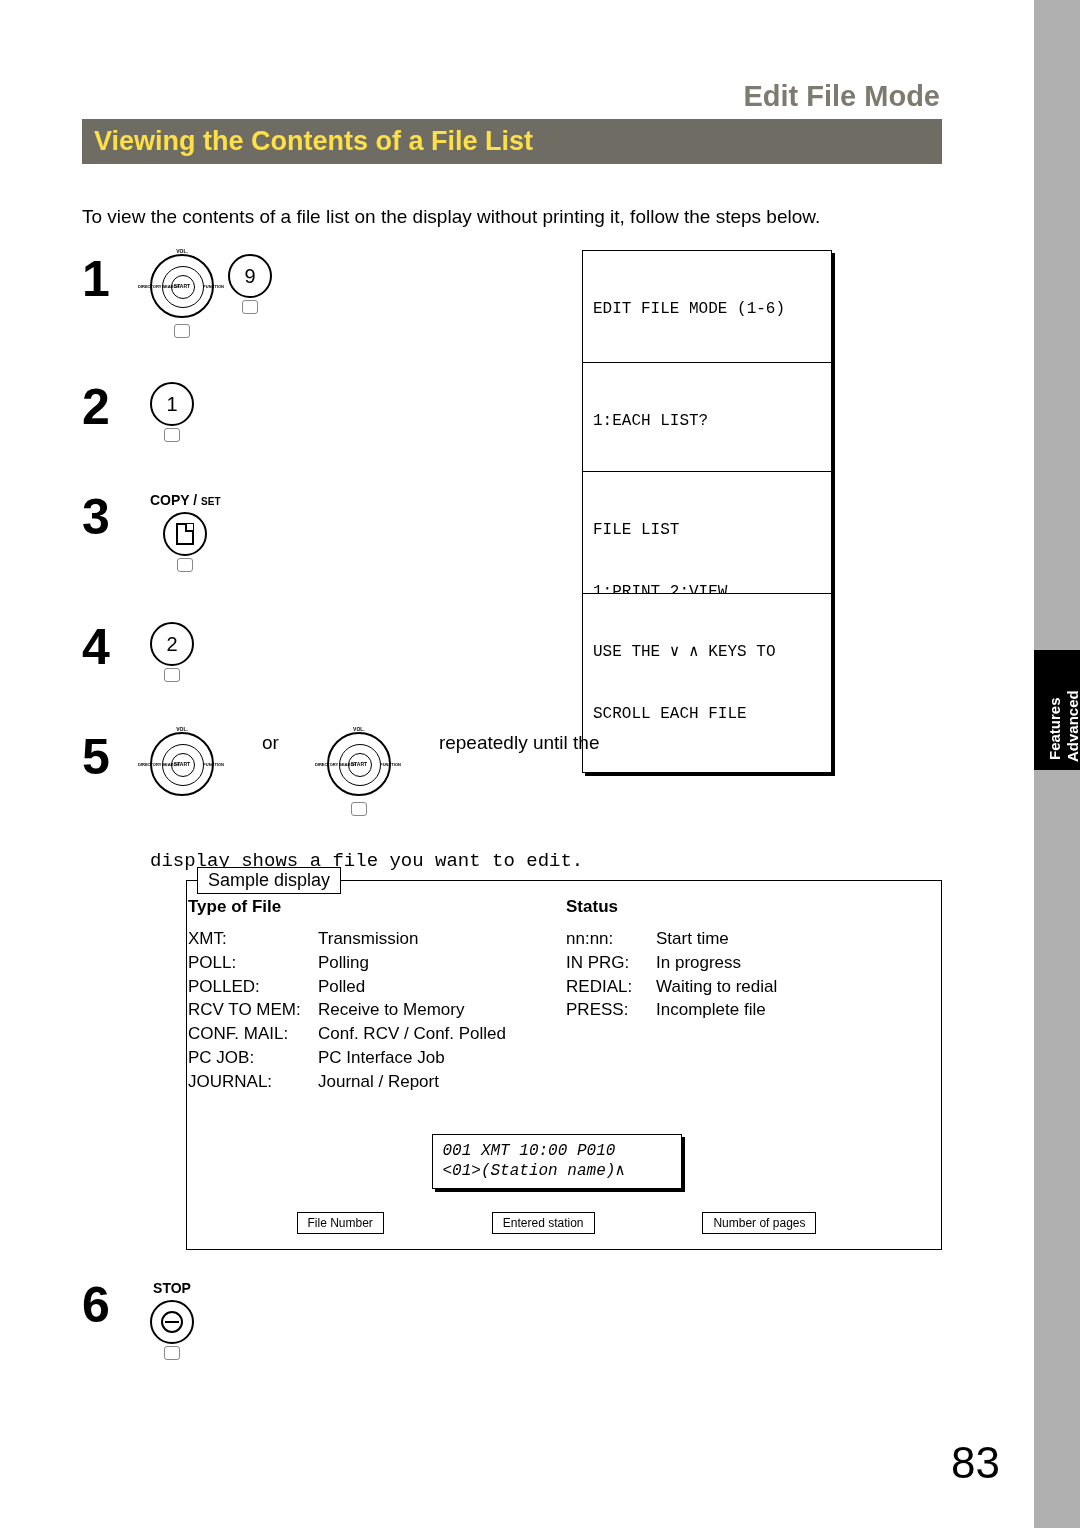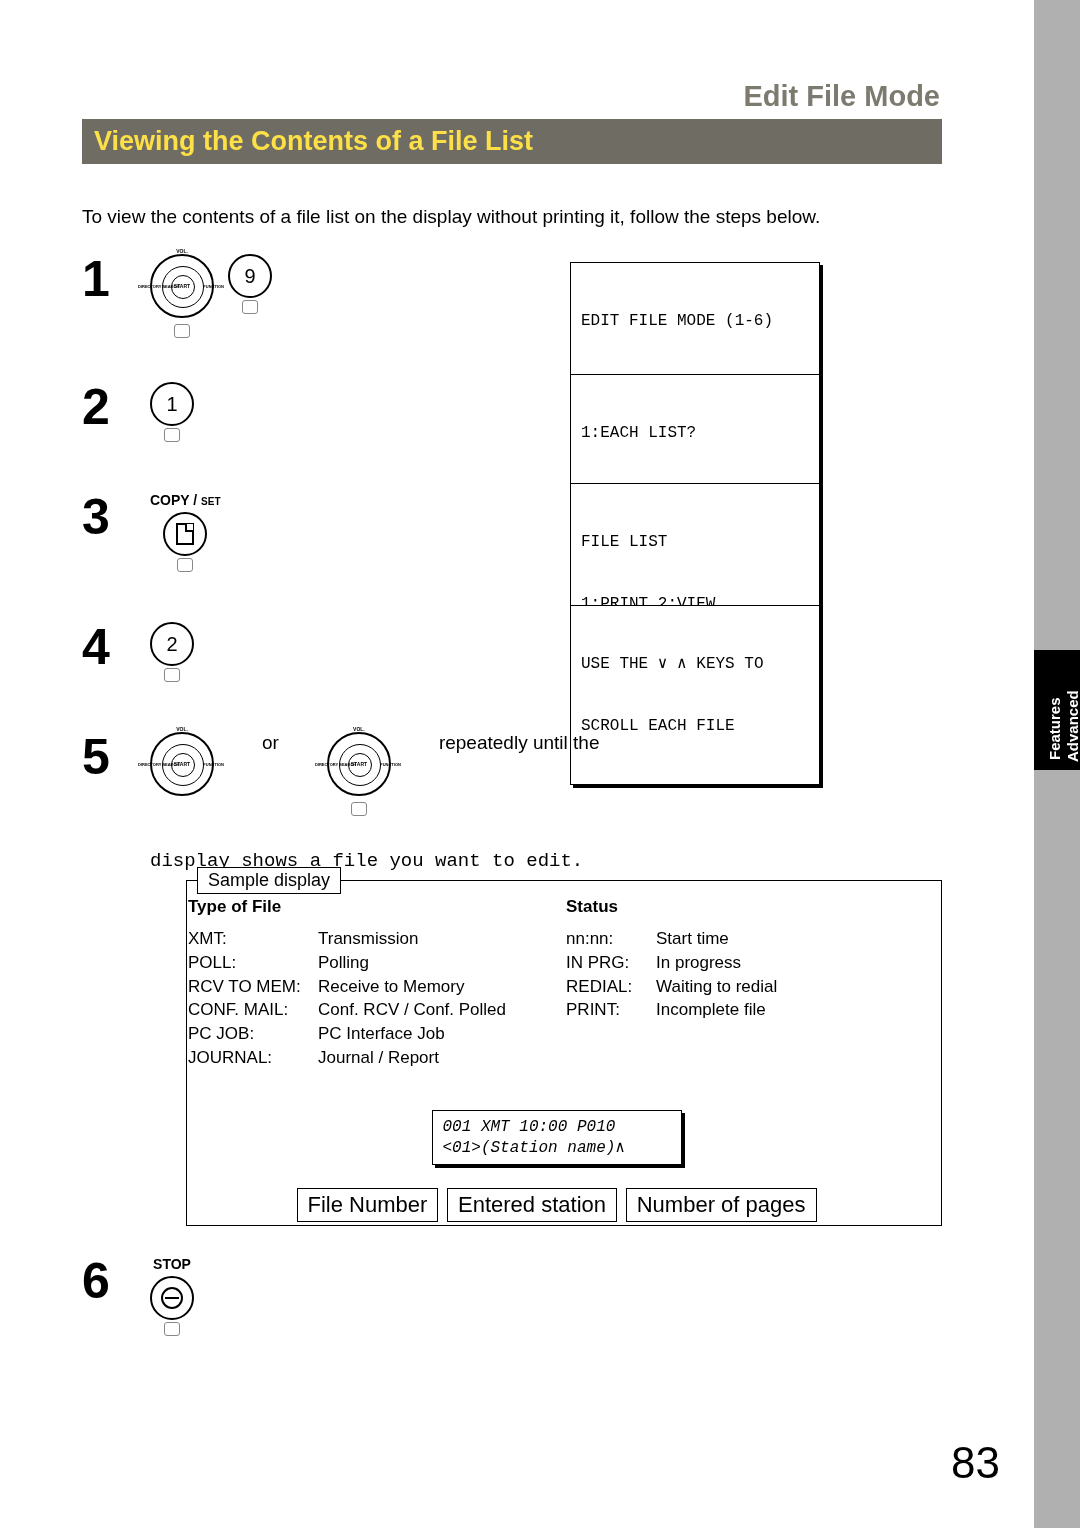--- a/index.html
+++ b/index.html
@@ -163,31 +163,30 @@
   .doc-icon::after { content:""; position:absolute; right:-1px; top:-1px; width:6px; height:6px; background:#fff; border-left:2px solid #000; border-bottom:2px solid #000;}
   .stop-icon {
     width: 44px; height: 44px; border: 2px solid #000; border-radius:50%;
     display:inline-flex; align-items:center; justify-content:center;
   }
   .stop-inner { width:22px; height:22px; border:2px solid #000; border-radius:50%;
     display:flex; align-items:center; justify-content:center;}
   .stop-line { width:14px; height:2px; background:#000;}
   .screen {
     position: absolute;
-    left: 488px;
+    left: 500px;
     border: 1px solid #000;
     width: 250px;
     padding: 6px 10px;
     font-family: "Courier New", monospace;
     font-size: 16px;
     background: #fff;
     box-shadow: 3px 3px 0 #000;
     line-height: 1.3;
     white-space: pre;
-    margin-top: 12px;
   }
   .screen.s1 { top: 0px; }
   .screen.s2 { top: 112px; }
   .screen.s3 { top: 221px; }
   .screen.s4 { top: 343px; }
   .step5-text {
     font-size: 19px;
     margin-left: 68px;
     margin-top: 4px;
     font-family: Liberation Mono, monospace;
@@ -238,21 +237,21 @@
     left: 50%;
     transform: translateX(-50%);
     top: 78px;
     width: 520px;
     display:flex;
     justify-content: space-between;
   }
   .lbl-box {
     border: 1px solid #000;
     padding: 3px 10px;
-    font-size: 22px;
+    font-size: 12px;
     background:#fff;
   }
   .page-num {
     position: absolute;
     bottom: 40px;
     right: 80px;
     font-size: 44px;
   }
 </style>
 </head>
@@ -378,20 +377,24 @@
             <h4>Type of File</h4>
             <div class="tbl-row">
                 <span class="k">XMT:</span>
                 <span>Transmission</span>
               </div>
             <div class="tbl-row">
                 <span class="k">POLL:</span>
                 <span>Polling</span>
               </div>
             <div class="tbl-row">
+                <span class="k">POLLED:</span>
+                <span>Polled</span>
+              </div>
+            <div class="tbl-row">
                 <span class="k">RCV TO MEM:</span>
                 <span>Receive to Memory</span>
               </div>
             <div class="tbl-row">
                 <span class="k">CONF. MAIL:</span>
                 <span>Conf. RCV / Conf. Polled</span>
               </div>
             <div class="tbl-row">
                 <span class="k">PC JOB:</span>
                 <span>PC Interface Job</span>
@@ -409,21 +412,21 @@
               </div>
             <div class="tbl-row">
                 <span class="k">IN PRG:</span>
                 <span>In progress</span>
               </div>
             <div class="tbl-row">
                 <span class="k">REDIAL:</span>
                 <span>Waiting to redial</span>
               </div>
             <div class="tbl-row">
-                <span class="k">PRINT:</span>
+                <span class="k">PRESS:</span>
                 <span>Incomplete file</span>
               </div>
           </div>
         </div>
 
         <div class="sample-screen-wrap">
           <div class="sample-screen">
             <div>001 XMT 10:00 P010</div>
             <div>&lt;01&gt;(Station name)∧</div>
           </div>

